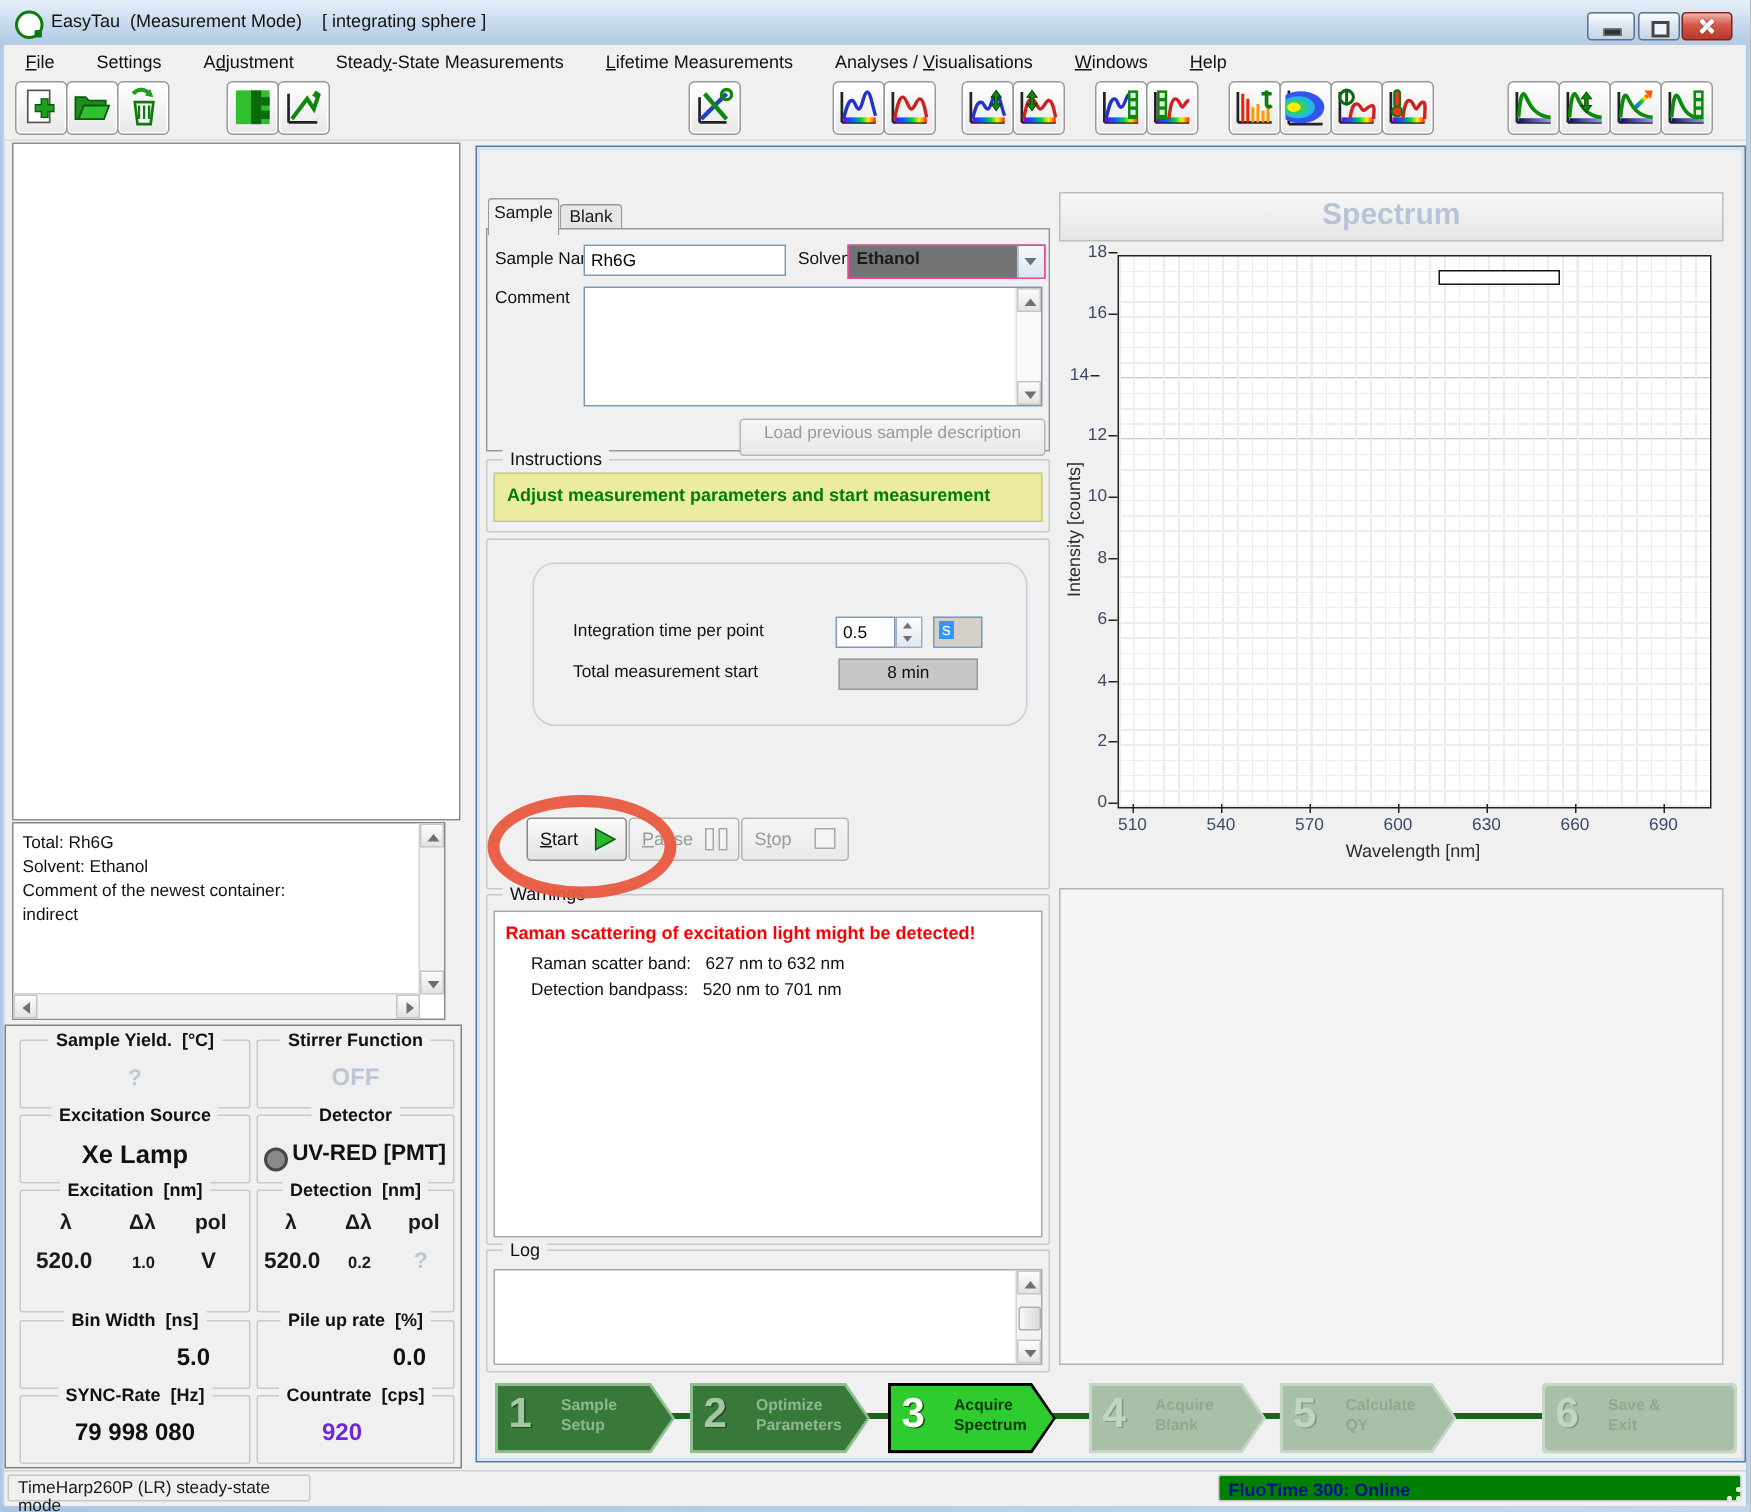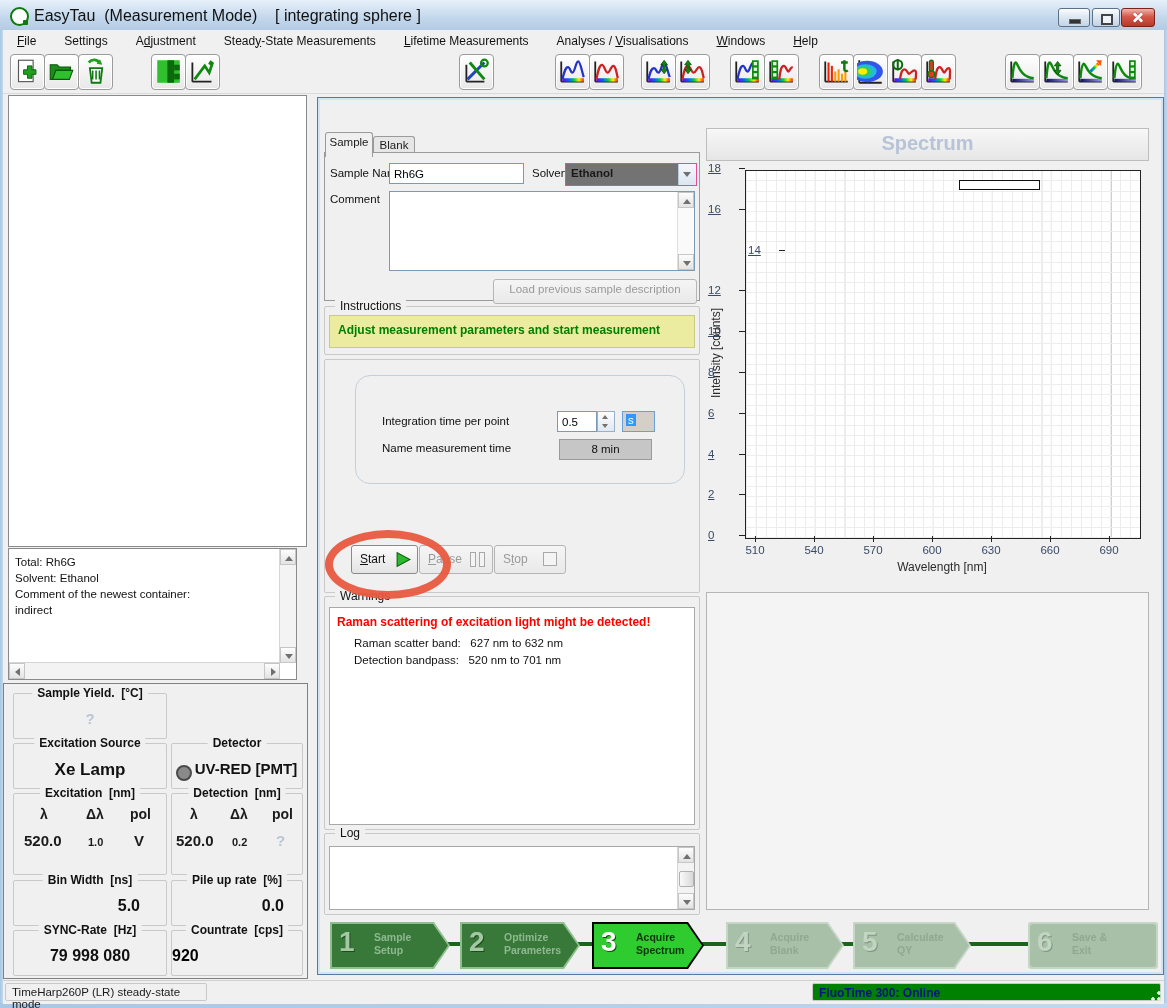--- a/index.html
+++ b/index.html
@@ -2,21 +2,21 @@
 <html><head>
 <meta charset="utf-8">
 <style>
   html,body{margin:0;padding:0;background:#888;}
   #app{position:relative;width:1167px;height:1008px;font-family:"Liberation Sans","DejaVu Sans",sans-serif;
        background:#f0f0f0;overflow:hidden;font-size:12px;color:#1a1a1a;}
   .abs{position:absolute;}
   
   .titlebar{left:0;top:0;width:1167px;height:30px;background:linear-gradient(#e7f0fa,#c3d7ec 60%,#b4cbe4);
             border-bottom:1px solid #98aec6;}
-  .title-text{left:34px;top:7px;font-size:16px;color:#111;white-space:pre;}
+  .title-text{left:34px;top:7px;font-size:12px;color:#111;white-space:pre;}
   .app-logo{left:10px;top:7px;width:15px;height:15px;border:2px solid #0c7a0c;border-radius:50%;background:#fff;}
   .app-logo::after{content:"";position:absolute;right:-1px;bottom:-1px;width:5px;height:5px;background:#0c7a0c;border-radius:1px;}
   .winbtn{top:8px;height:17px;border:1px solid #5a7188;border-radius:3px;background:linear-gradient(#fcfdfe,#dde8f2 45%,#c4d4e6);}
   .winbtn .glyph-min{position:absolute;left:50%;top:60%;width:10px;height:3px;margin-left:-5px;background:#333;border:1px solid #666;}
   .winbtn .glyph-max{position:absolute;left:50%;top:50%;width:8px;height:7px;margin:-4px 0 0 -5px;border:2px solid #444;background:#eef4fa;}
   .winbtn-close{background:linear-gradient(#f0b4aa,#d4584a 45%,#b8392c);border-color:#7c221a;}
   .winbtn-close .glyph-x1,.winbtn-close .glyph-x2{position:absolute;left:50%;top:50%;width:12px;height:3px;margin:-1.5px 0 0 -6px;background:#fff;border-radius:1px;box-shadow:0 0 1px #701;}
   .winbtn-close .glyph-x1{transform:rotate(45deg);}
   .winbtn-close .glyph-x2{transform:rotate(-45deg);}
   
@@ -109,21 +109,21 @@
                 border:1px solid #bdbdbd;}
   .chart-title{position:absolute;left:0;right:0;top:3px;text-align:center;font-size:20px;font-weight:bold;color:#b7c4d8;}
   .plot{left:745px;top:170px;width:394px;height:367px;background:#fff;border:1px solid #222;box-sizing:content-box;
     background-image:
       repeating-linear-gradient(90deg,#ededed 0 1px,transparent 1px 9.85px),
       repeating-linear-gradient(0deg,#ededed 0 1px,transparent 1px 10.19px),
       repeating-linear-gradient(90deg,#c9c9c9 0 1px,transparent 1px 59.1px),
       repeating-linear-gradient(0deg,#c9c9c9 0 1px,transparent 1px 40.78px);
     background-position:0 0,0 0,9.85px 0,0 0;}
   .legend-box{position:absolute;left:213px;top:9px;width:79px;height:8px;border:1px solid #111;background:#fff;}
-  .ytick{position:absolute;width:30px;text-align:left;font-size:11.5px;color:#3a4a66;text-decoration:underline;}
+  .ytick{position:absolute;width:30px;text-align:right;font-size:11.5px;color:#3a4a66;}
   .ytick::after{content:"";position:absolute;right:-7px;top:50%;width:6px;height:1px;background:#222;}
   .xtick{position:absolute;width:36px;text-align:center;font-size:11.5px;color:#3a4a66;top:544px;}
   .xtick::before{content:"";position:absolute;left:50%;top:-8px;width:1px;height:6px;background:#222;}
   .axis-label{position:absolute;font-size:12px;color:#2b2b2b;text-align:center;}
   .empty-result-panel{left:706px;top:592px;width:441px;height:316px;background:#f4f4f4;border:1px solid #b5b5b5;}
   
   .annotation{left:325px;top:530px;width:110px;height:53px;border:8px solid #e8593f;border-radius:50%;
               opacity:.95;pointer-events:none;z-index:50;}
 </style>
 </head>
@@ -378,20 +378,24 @@
           <span class="tri-rt"></span>
         </div>
     </div>
   </div>
 
   <div class="abs info-panel">
     <div class="gb" style="left:9px;top:9px;width:152px;height:44px;">
       <span class="gb-label">Sample Yield.  [°C]</span>
       <div class="gb-value dim" style="font-size:15px;">?</div>
     </div>
+    <div class="gb" style="left:167px;top:9px;width:130px;height:44px;">
+      <span class="gb-label">Stirrer Function</span>
+      <div class="gb-value dim" style="font-size:16px;">OFF</div>
+    </div>
     <div class="gb" style="left:167px;top:59px;width:130px;height:44px;">
       <span class="gb-label">Detector</span>
       <span class="abs" style="left:4px;top:21px;width:12px;height:12px;border-radius:50%;background:#8a8a8a;border:2px solid #4a4a4a;"></span>
       <div class="gb-value" style="left:18px;font-size:15px;color:#111;">UV-RED [PMT]</div>
     </div>
     <div class="gb" style="left:9px;top:59px;width:152px;height:44px;">
       <span class="gb-label">Excitation Source</span>
       <div class="gb-value" style="font-size:17px;color:#111;">Xe Lamp</div>
     </div>
     <div class="gb" style="left:9px;top:109px;width:152px;height:80px;">
@@ -419,21 +423,21 @@
     <div class="gb" style="left:167px;top:196px;width:130px;height:44px;">
       <span class="gb-label">Pile up rate  [%]</span>
       <div class="gb-value" style="font-size:16px;color:#111;text-align:right;right:18px;">0.0</div>
     </div>
     <div class="gb" style="left:9px;top:246px;width:152px;height:44px;">
       <span class="gb-label">SYNC-Rate  [Hz]</span>
       <div class="gb-value" style="font-size:16px;color:#111;">79 998 080</div>
     </div>
     <div class="gb" style="left:167px;top:246px;width:130px;height:44px;">
       <span class="gb-label">Countrate  [cps]</span>
-      <div class="gb-value" style="font-size:16px;color:#000000;text-align:left;right:18px;">920</div>
+      <div class="gb-value" style="font-size:16px;color:#6d28d9;text-align:center;right:18px;">920</div>
     </div>
   </div>
 
   <div class="abs statusbar">
     <div class="status-cell" style="left:2px;width:202px;padding:2px 6px;box-sizing:border-box;font-size:11.5px;">TimeHarp260P (LR) steady-state mode</div>
     <div class="status-cell status-online" style="left:809px;width:349px;padding:2px 6px;box-sizing:border-box;font-size:12px;">FluoTime 300: Online</div>
     <div class="grip"></div>
   </div>
 
   <div class="abs wizard">
@@ -473,21 +477,21 @@
 
     <div class="gb" style="left:6px;top:261px;width:374px;height:232px;background:#f0f0f0;">
       <div class="gb" style="left:30px;top:15px;width:328px;height:107px;border-color:#c3cfda;border-radius:15px;">
         <span class="fld-label" style="left:26px;top:39px;">Integration time per point</span>
         <input class="txt" style="left: 201px; top: 35px; width: 40px; height: 21px;" value="0.5">
         <div class="spin" style="left:241px;top:35px;height:21px;">
           <span class="tri-up" style="left:4px;top:3px;border-width:3.5px;border-bottom-width:4.5px;"></span>
           <span class="tri-dn" style="left:4px;top:12px;border-width:3.5px;border-top-width:4.5px;"></span>
         </div>
         <div class="unit-box" style="left:266px;top:35px;width:33px;height:21px;padding:2px 3px;box-sizing:border-box;"><span class="unit-sel">s</span></div>
-        <span class="fld-label" style="left:26px;top:66px;">Name measurement time</span>
+        <span class="fld-label" style="left:26px;top:66px;">Total measurement start</span>
         <div class="ro-box" style="left:203px;top:63px;width:93px;height:21px;padding-top:3px;box-sizing:border-box;">8 min</div>
       </div>
 
       <div class="btn" style="left:26px;top:185px;width:65px;height:27px;">
         <span style="position:absolute;left:8px;top:6px;font-size:12px;"><span></span><span class="mn-key">S</span><span>tart</span></span>
         <svg style="position:absolute;right:5px;top:5px;" width="17" height="17" viewBox="0 0 16 16">
             <path d="M2 1.5l12 6.5-12 6.5z" fill="#2db82d" stroke="#0c5c0c" stroke-width="1"></path>
           </svg>
       </div>
       <div class="btn btn-disabled" style="left:94px;top:185px;width:72px;height:27px;">
@@ -528,21 +532,21 @@
 
   <div class="abs chart-header">
     <div class="chart-title">Spectrum</div>
   </div>
   <div class="abs plot">
     <div class="legend-box"></div>
   </div>
 
   <div class="abs ytick" style="left:708px;top:162px;">18</div>
   <div class="abs ytick" style="left:708px;top:203px;">16</div>
-  <div class="abs ytick" style="left:748px;top:244px;">14</div>
+  <div class="abs ytick" style="left:696px;top:244px;">14</div>
   <div class="abs ytick" style="left:708px;top:284px;">12</div>
   <div class="abs ytick" style="left:708px;top:325px;">10</div>
   <div class="abs ytick" style="left:708px;top:366px;">8</div>
   <div class="abs ytick" style="left:708px;top:407px;">6</div>
   <div class="abs ytick" style="left:708px;top:448px;">4</div>
   <div class="abs ytick" style="left:708px;top:488px;">2</div>
   <div class="abs ytick" style="left:708px;top:529px;">0</div>
 
   <div class="abs xtick" style="left:737px;">510</div>
   <div class="abs xtick" style="left:796px;">540</div>

